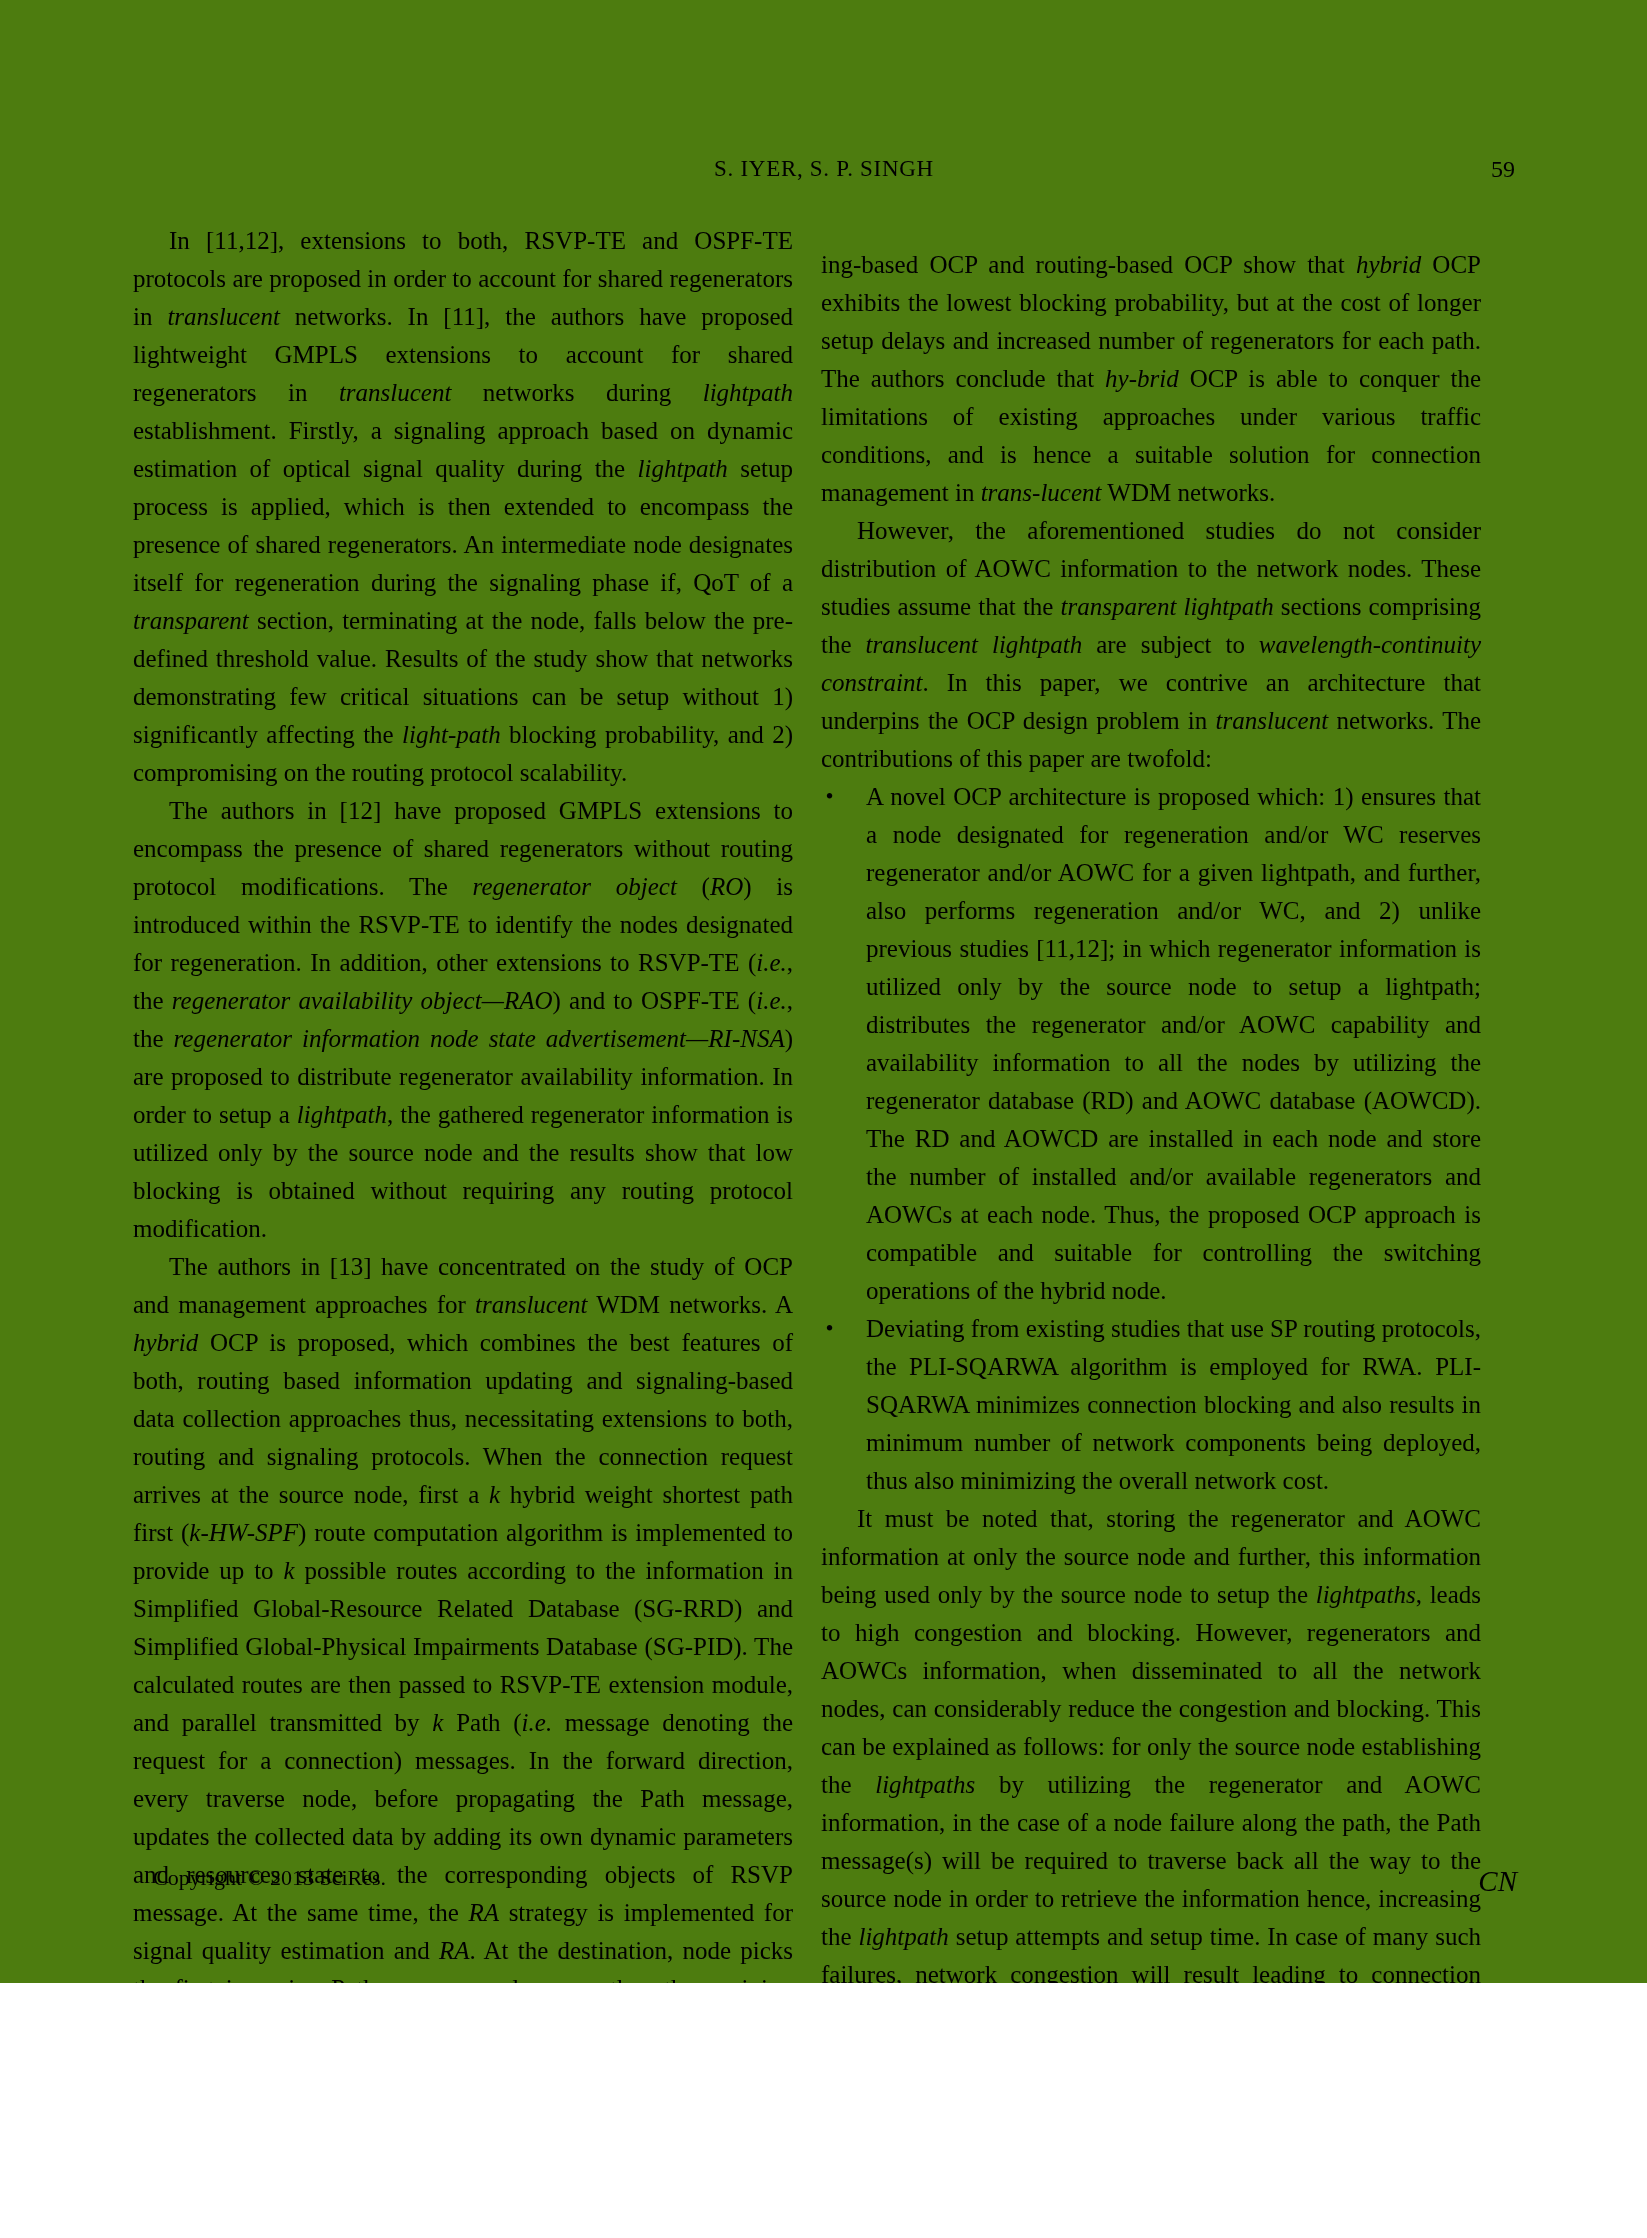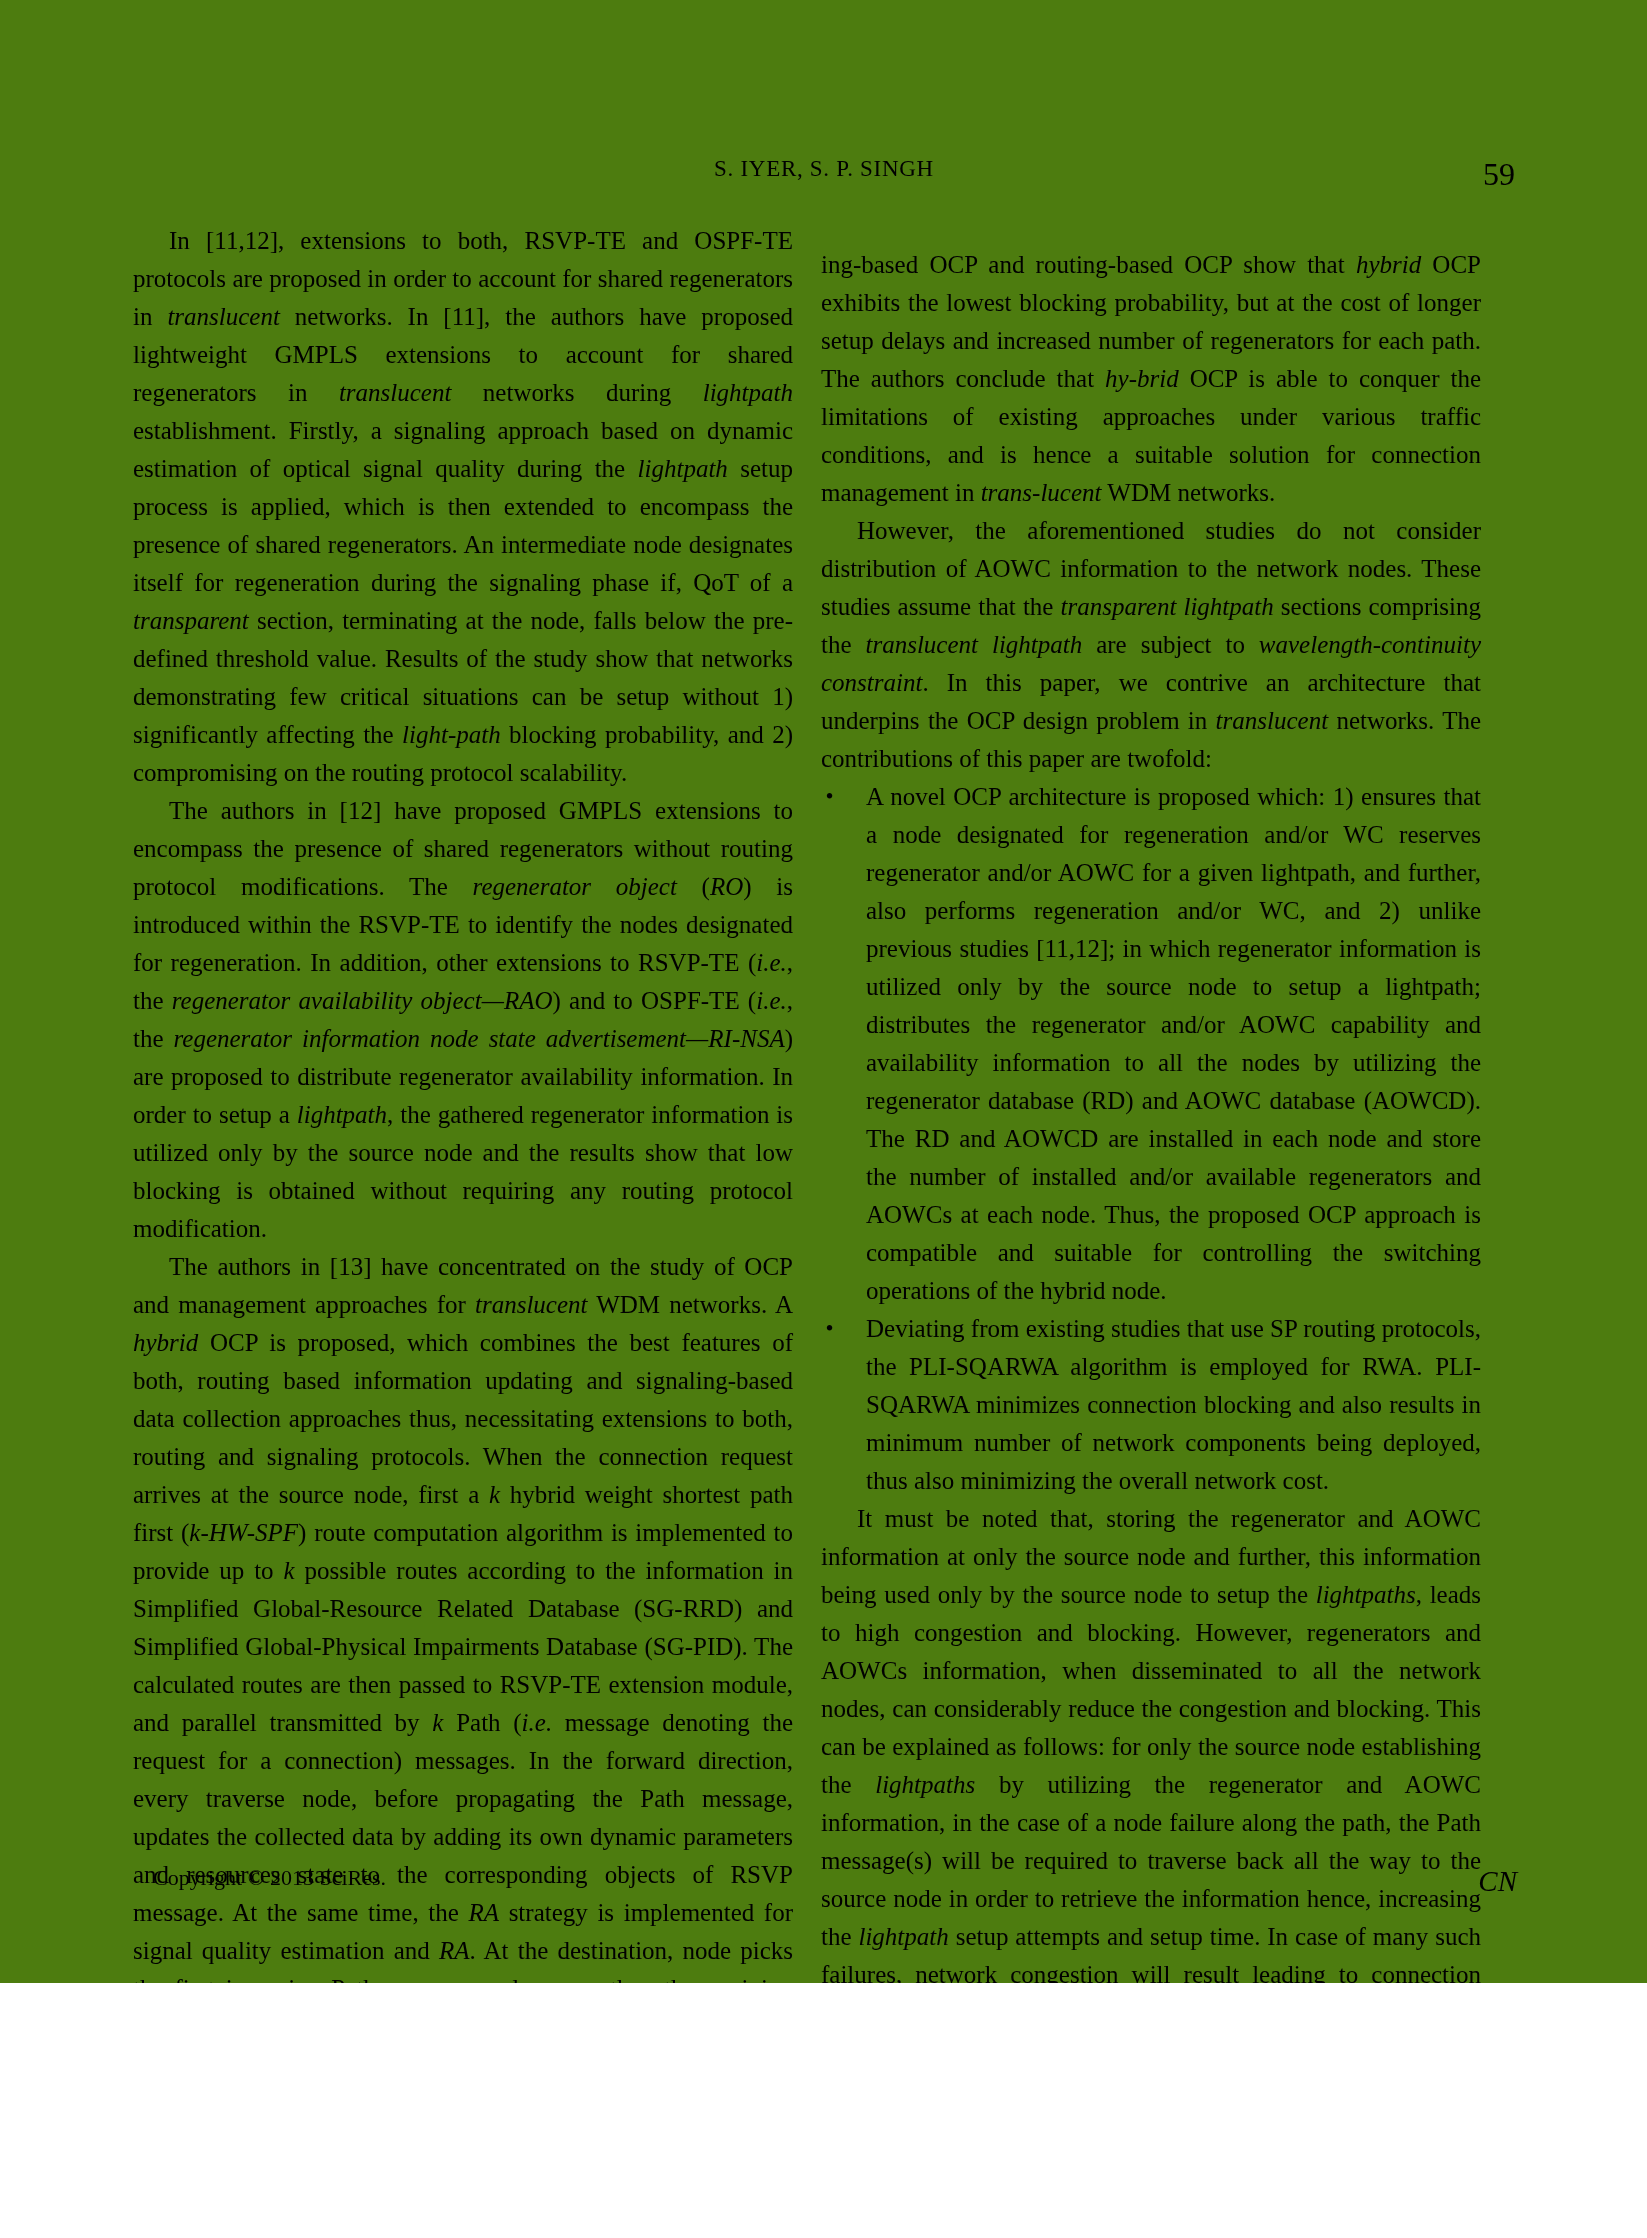--- a/index.html
+++ b/index.html
@@ -33,21 +33,21 @@
   }
   .running-head .rh-title {
     font-size: 23px;
     letter-spacing: 0.7px;
     white-space: nowrap;
   }
   .running-head .rh-page {
     position: absolute;
     right: 0;
     top: 0;
-    font-size: 32px;
+    font-size: 24px;
   }
 
   
   .body-cols {
     position: absolute;
     left: 133px;
     top: 222px;
     width: 1382px;
     height: 1828px;
     display: flex;

